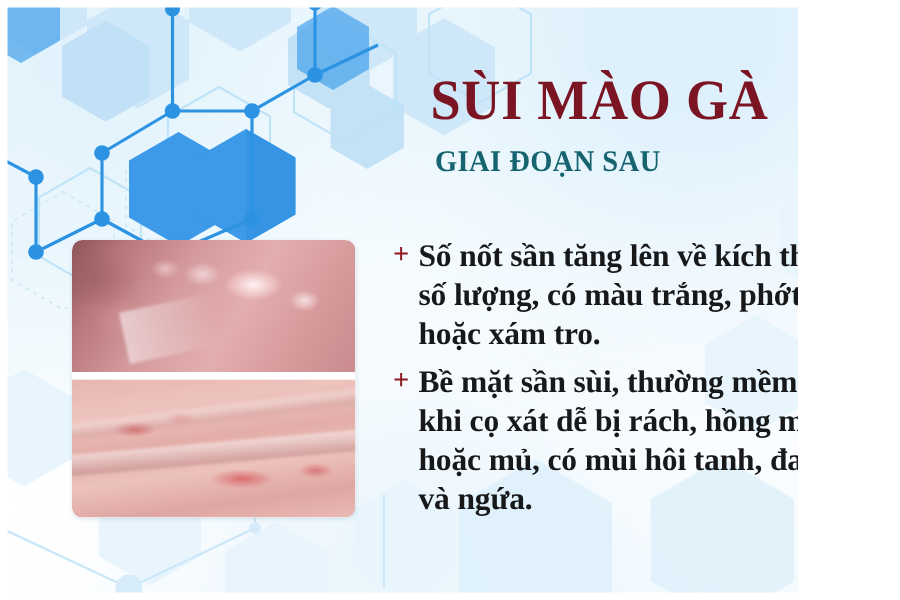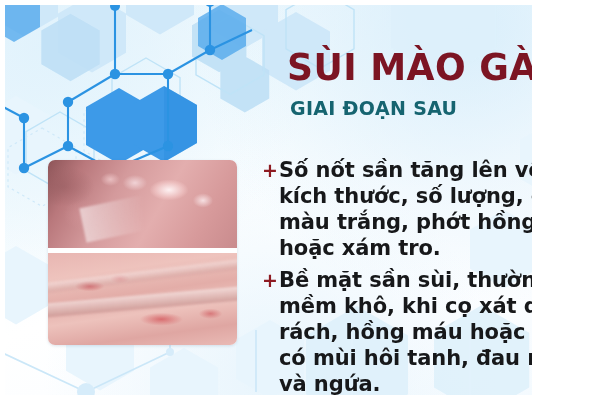--- a/index.html
+++ b/index.html
@@ -5,20 +5,21 @@
 <style>
   html,body{margin:0;padding:0;}
   body{
     width:600px;height:400px;overflow:hidden;
     background:#ffffff;
     font-family:"DejaVu Sans","Liberation Sans",sans-serif;
   }
   #poster{
     position:relative;width:532px;height:400px;overflow:hidden;
     background:#ffffff;
+    font-family:Liberation Serif, serif;
   }
   
   .bg-base{
     position:absolute;left:0;top:0;width:600px;height:400px;
     background:
       linear-gradient(160deg,#eaf6fd 0%,#f4fbfe 28%,#ffffff 55%,#fbfdff 78%,#f2f9fe 100%);
   }
   .bg-sheen{
     position:absolute;left:0;top:0;width:600px;height:400px;
     background:

